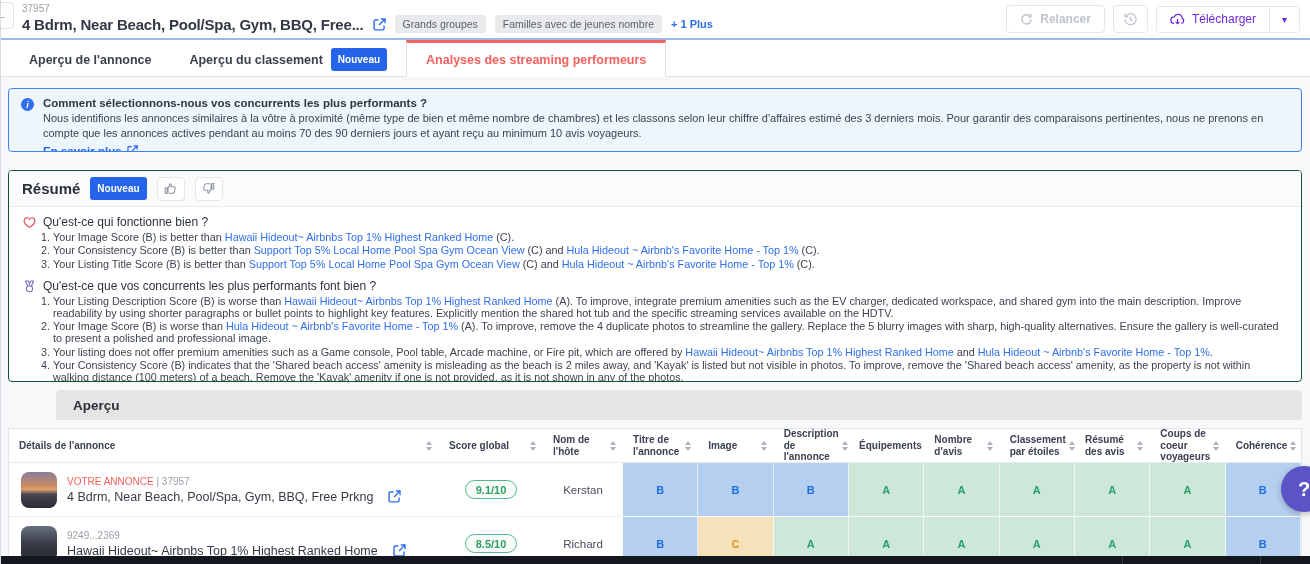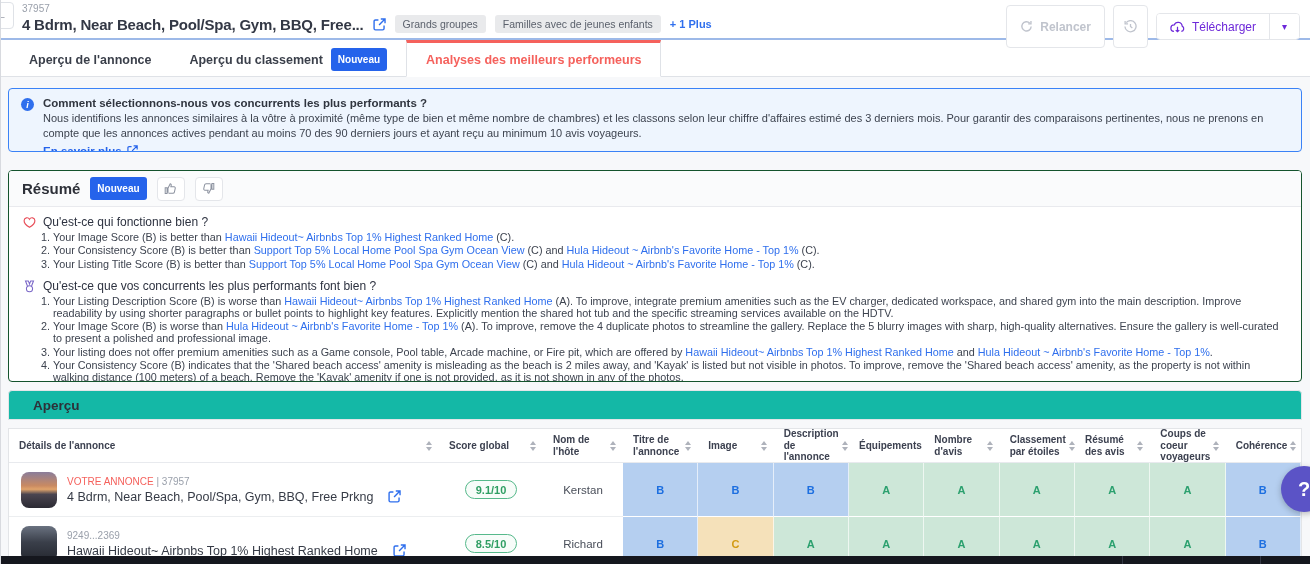--- a/index.html
+++ b/index.html
@@ -11,21 +11,21 @@
   .back-btn { position:absolute; left:-13px; top:2px; width:27px; height:27px; border:1px solid #dfe2e7; border-radius:4px; background:#fff; display:flex; align-items:center; justify-content:center; font-size:13px; color:#6a7080; }
   .head-left { padding-left:22px; padding-top:3px; }
   .listing-id { font-size:10px; color:#9aa0ab; }
   .title-row { display:flex; align-items:center; gap:9px; margin-top:1px; }
   .page-title { font-size:15px; font-weight:bold; color:#333845; letter-spacing:-0.2px; }
   .ext-ic { width:13px; height:13px; color:#2f6fed; flex:0 0 auto; cursor:pointer; }
   .ext-ic svg { display:block; width:100%; height:100%; }
   .tag { font-size:10.5px; color:#5b616c; background:#e9eaec; border-radius:3px; padding:3px 8px; white-space:nowrap; }
   .more-tags { font-size:11px; font-weight:bold; color:#2f6fed; cursor:pointer; }
   .head-actions { position:absolute; right:10px; top:5px; display:flex; gap:8px; align-items:center; }
-  .hbtn { display:flex; align-items:center; gap:7px; border:1px solid #e4e6ea; border-radius:4px; background:#fff; color:#c0c4cd; font-size:12px; font-weight:bold; height:43px; padding:0 13px; }
+  .hbtn { display:flex; align-items:center; gap:7px; border:1px solid #e4e6ea; border-radius:4px; background:#fff; color:#c0c4cd; font-size:12px; font-weight:bold; height:28px; padding:0 13px; }
   .hbtn svg { width:13px; height:13px; display:block; }
   .hbtn.icon-only { padding:0 10px; }
   .dl-group { display:flex; border:1px solid #e4e6ea; border-radius:4px; height:27px; overflow:hidden; }
   .dl-group .seg { display:flex; align-items:center; gap:7px; color:#6d28d9; font-size:12px; font-weight:normal; padding:0 13px; background:#fff; }
   .dl-group .seg svg { width:15px; height:12px; }
   .dl-group .caret { border-left:1px solid #e4e6ea; padding:0 12px; font-size:10px; }
 
   .progress-line { height:2px; background:#9db9e8; }
 
   
@@ -50,21 +50,21 @@
   .fb-btn { width:28px; height:24px; border:1px solid #e4e6ea; border-radius:4px; background:#fff; display:flex; align-items:center; justify-content:center; color:#8d93a0; cursor:pointer; }
   .fb-btn svg { width:13px; height:13px; }
   .fb-btn.down svg { transform:rotate(180deg); }
   .sum-body { padding:8px 16px 8px 14px; }
   .sec-head { display:flex; align-items:center; gap:7px; font-size:12px; font-weight:normal; color:#2d3240; margin-bottom:3px; }
   .sec-head svg { width:13px; height:13px; flex:0 0 auto; }
   ol.sum-list { margin:0 0 9px 0; padding-left:30px; font-size:10.8px; line-height:11.8px; color:#3d434f; }
   ol.sum-list li { margin:0 0 1.5px 0; }
   .txt-link { color:#2f6fed; cursor:pointer; }
 
-  .section-bar { margin-top:8px; height:30px; background:#14b8a6; border:1px solid #e3e5e8; border-radius:4px 4px 0 0; display:flex; align-items:center; padding:0 24px; font-size:13.5px; font-weight:bold; color:#2d3038; }
+  .section-bar { margin-top:8px; height:30px; background:#e5e5e5; border:1px solid #e3e5e8; border-radius:4px 4px 0 0; display:flex; align-items:center; padding:0 16px; font-size:13.5px; font-weight:bold; color:#2d3038;margin-left:48px; }
 
   
   .table-wrap { margin-top:8px; background:#fff; border:1px solid #e3e5e8; }
   .grid-row { display:grid; grid-template-columns:430px 104px 80px repeat(9,1fr); }
   .thead { border-bottom:1px solid #e8eaee; height:34px; }
   .th { display:flex; align-items:center; justify-content:space-between; gap:3px; padding:2px 7px 2px 10px; font-size:10px; font-weight:bold; color:#3c4150; line-height:1.15; overflow:hidden; cursor:pointer; }
   .sort { display:inline-flex; flex-direction:column; gap:2px; flex:0 0 auto; }
   .sort .up { width:0; height:0; border-left:3.5px solid transparent; border-right:3.5px solid transparent; border-bottom:4px solid #aeb2bb; }
   .sort .dn { width:0; height:0; border-left:3.5px solid transparent; border-right:3.5px solid transparent; border-top:4px solid #aeb2bb; }
   .trow { height:54px; }
@@ -102,21 +102,21 @@
     <div class="listing-id">37957</div>
     <div class="title-row">
       <span class="page-title">4 Bdrm, Near Beach, Pool/Spa, Gym, BBQ, Free...</span>
       <span class="ext-ic">
           <svg viewBox="0 0 12 12">
             <path d="M5 1.8H2.3c-.8 0-1.3.5-1.3 1.3v6.6c0 .8.5 1.3 1.3 1.3h6.6c.8 0 1.3-.5 1.3-1.3V7" fill="none" stroke="currentColor" stroke-width="1.3"></path>
             <path d="M7.2.9h3.9v3.9M10.8 1.2 5.6 6.4" fill="none" stroke="currentColor" stroke-width="1.3"></path>
           </svg>
         </span>
       <span class="tag">Grands groupes</span>
-      <span class="tag">Familles avec de jeunes enfants</span>
+      <span class="tag">Familles avec de jeunes nombre</span>
       <span class="more-tags">+ 1 Plus</span>
     </div>
   </div>
   <div class="head-actions">
     <button class="hbtn">
       <svg viewBox="0 0 14 14">
           <path d="M12 7A5 5 0 1 1 10.6 3.4" fill="none" stroke="currentColor" stroke-width="1.5"></path>
           <path d="M11.8 1.2v3h-3" fill="none" stroke="currentColor" stroke-width="1.5"></path>
         </svg>
       <span>Relancer</span>
@@ -147,21 +147,21 @@
 
 <div class="tabbar">
   <div class="tab">
       <span>Aperçu de l'annonce</span>
     </div>
   <div class="tab">
     <span>Aperçu du classement</span>
     <span class="nv-badge">Nouveau</span>
   </div>
   <div class="tab active">
-      <span>Analyses des meilleurs performeurs</span>
+      <span>Analyses des streaming performeurs</span>
     </div>
 </div>
 
 <div class="content">
 
   <div class="info-box">
     <div class="info-ic">
         <span>i</span>
       </div>
     <div>

